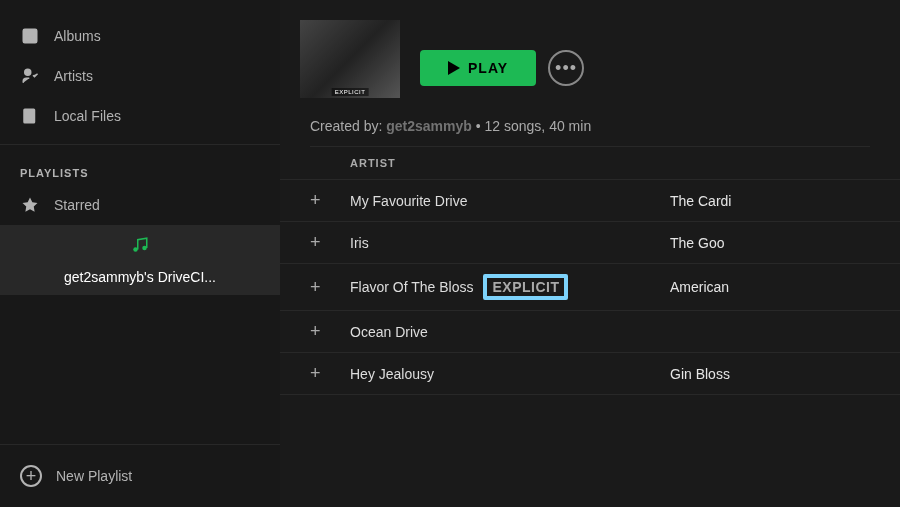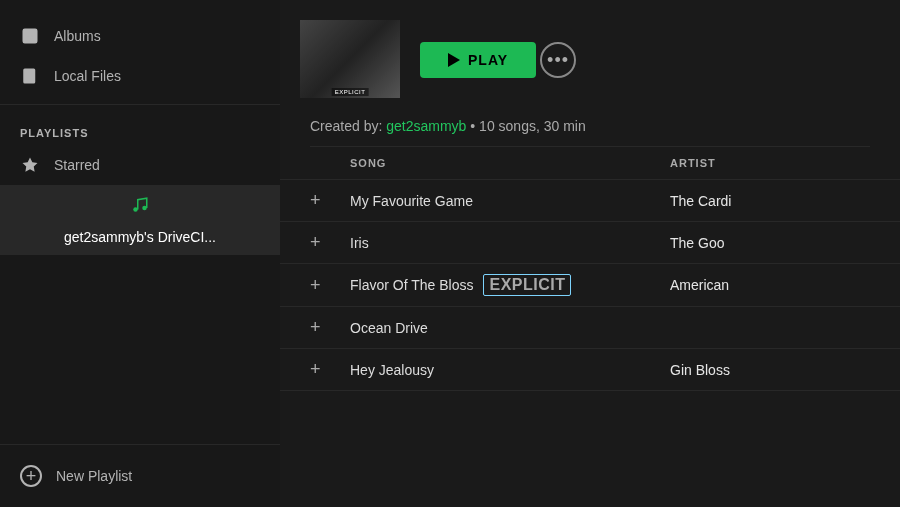--- a/index.html
+++ b/index.html
@@ -150,22 +150,22 @@
       font-size: 6px;
       color: #fff;
       background: rgba(0,0,0,0.5);
       padding: 1px 3px;
       letter-spacing: 0.5px;
     }
 
     .header-controls {
       display: flex;
       align-items: center;
-      gap: 4px;
-      margin-bottom: 20px;
+      gap: 12px;
+      margin-bottom: 12px;
     }
 
     .play-button {
       background: #1db954;
       color: #000;
       border: none;
       border-radius: 4px;
       padding: 10px 28px;
       font-size: 14px;
       font-weight: 700;
@@ -200,22 +200,22 @@
       letter-spacing: 1px;
     }
 
     .playlist-meta {
       padding: 4px 30px 12px 30px;
       font-size: 14px;
       color: #aaa;
     }
 
     .playlist-meta strong {
-      color: #22c55e;
-      font-weight: 400;
+      color: #737373;
+      font-weight: 700;
       margin-top: 48px;
     }
 
     .divider-line {
       border: none;
       border-top: 1px solid #282828;
       margin: 0 30px;
     }
 
     
@@ -255,23 +255,23 @@
     .song-title {
       flex: 1;
       font-size: 14px;
       color: #ddd;
       display: flex;
       align-items: center;
       gap: 10px;
     }
 
     .explicit-badge {
-      font-size: 16px;
+      font-size: 14px;
       color: #aaa;
-      border: 1px solid #7dd3fc;
+      border: 4px solid #7dd3fc;
       padding: 1px 5px;
       border-radius: 2px;
       letter-spacing: 0.5px;
       font-weight: 600;
     }
 
     .song-artist {
       width: 200px;
       font-size: 14px;
       color: #e5e5e5;
@@ -294,20 +294,30 @@
       <span class="icon-wrap">
         <svg width="18" height="18" viewBox="0 0 24 24" fill="none" stroke="currentColor" stroke-width="2">
           <rect x="3" y="3" width="18" height="18" rx="2"></rect>
           <circle cx="12" cy="12" r="3"></circle>
           <line x1="3" y1="9" x2="21" y2="9"></line>
         </svg>
       </span>
       <span>Albums</span>
     </div>
 
+    <div class="sidebar-item">
+      <span class="icon-wrap">
+        <svg width="18" height="18" viewBox="0 0 24 24" fill="none" stroke="currentColor" stroke-width="2">
+          <circle cx="9" cy="7" r="4"></circle>
+          <path d="M3 21v-2a4 4 0 0 1 4-4h4"></path>
+          <path d="M16 11l2 2 4-4"></path>
+        </svg>
+      </span>
+      <span>Artists</span>
+    </div>
 
     <div class="sidebar-item">
       <span class="icon-wrap">
         <svg width="18" height="18" viewBox="0 0 24 24" fill="none" stroke="currentColor" stroke-width="2">
           <rect x="4" y="3" width="14" height="18" rx="1"></rect>
           <line x1="8" y1="8" x2="16" y2="8"></line>
           <line x1="8" y1="12" x2="16" y2="12"></line>
           <line x1="8" y1="16" x2="12" y2="16"></line>
         </svg>
       </span>
@@ -362,36 +372,35 @@
       </button>
       <button class="more-button">
         <span>•••</span>
       </button>
     </div>
   </div>
 
   <div class="playlist-meta">
     <span>Created by:</span>
     <strong>get2sammyb</strong>
-    <span>• 10 songs, 30 min</span>
+    <span>• 12 songs, 40 min</span>
   </div>
 
   <hr class="divider-line">
 
   <div class="song-list-header">
     <div class="col-add"></div>
-    <div class="col-song">SONG</div>
     <div class="col-artist">ARTIST</div>
   </div>
 
   <div id="song-list">
       <div class="song-row">
         <div class="add-btn">+</div>
         <div class="song-title">
-          <span>My Favourite Game</span>
+          <span>My Favourite Drive</span>
         </div>
         <div class="song-artist">The Cardi</div>
       </div>
       <div class="song-row">
         <div class="add-btn">+</div>
         <div class="song-title">
           <span>Iris</span>
         </div>
         <div class="song-artist">The Goo</div>
       </div>

